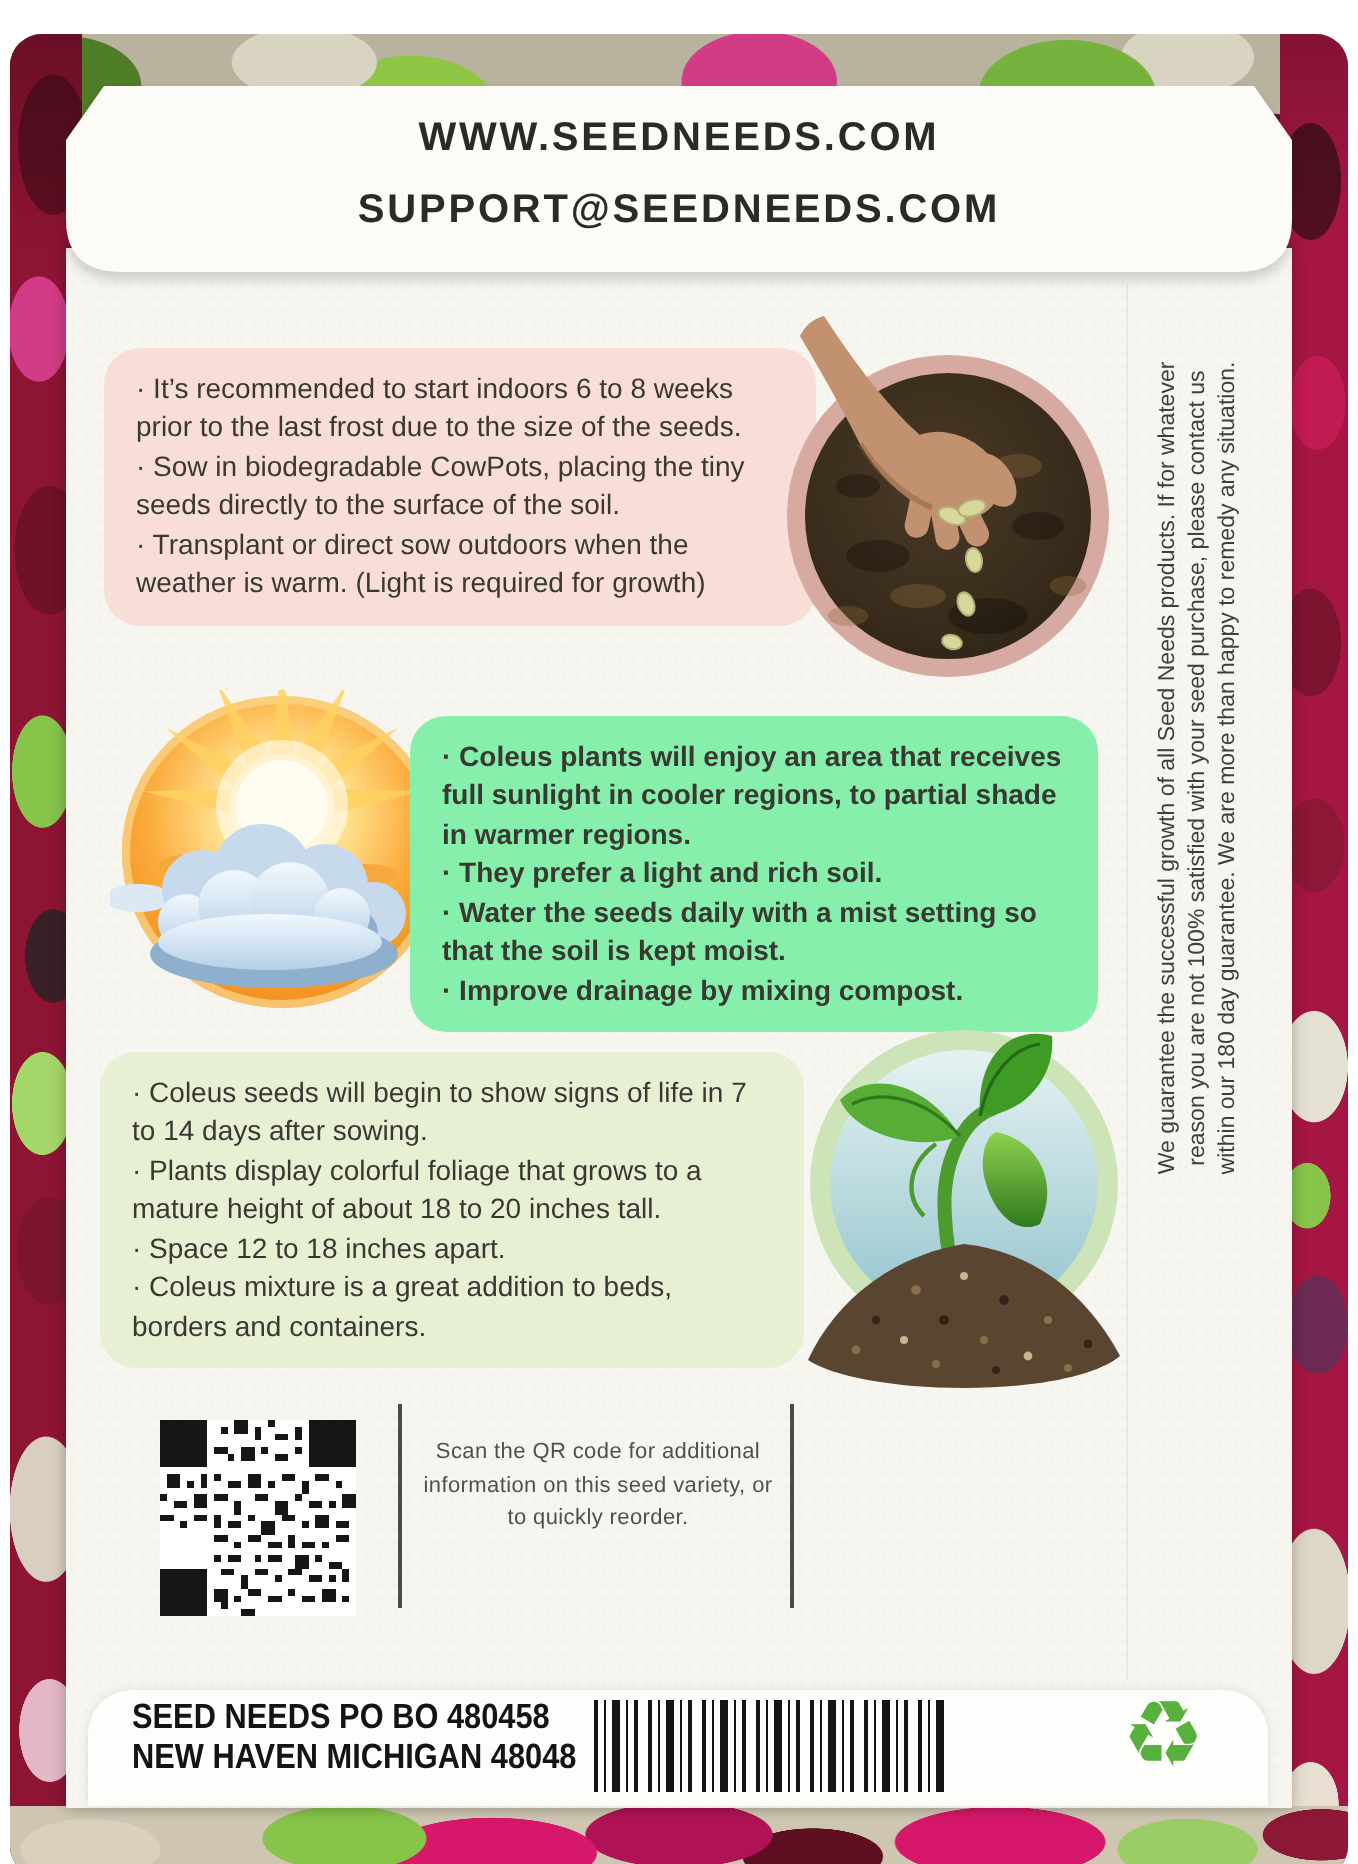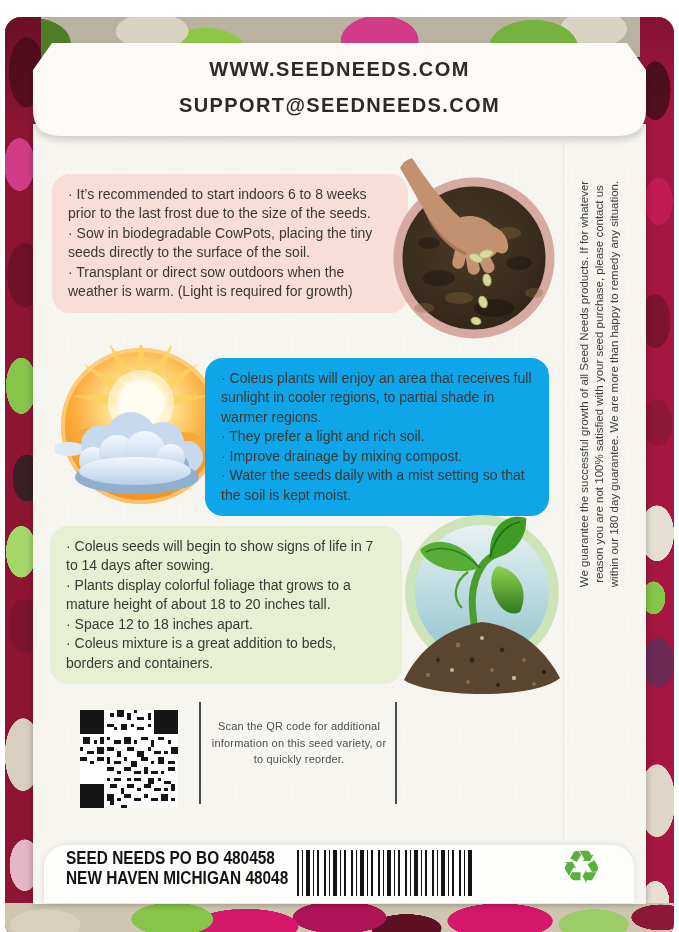--- a/index.html
+++ b/index.html
@@ -57,21 +57,21 @@
           background-image:radial-gradient(rgba(0,0,0,.02) 1px,transparent 1px);background-size:7px 7px;}
   .fold-line{position:absolute;left:563px;top:130px;width:1px;height:698px;background:rgba(0,0,0,.05);}
   .flap-svg{position:absolute;left:0;top:0;filter:drop-shadow(0 4px 3px rgba(0,0,0,.16));}
   .hdr{position:absolute;left:33px;width:613px;text-align:center;color:#2c2a28;font-weight:600;
        font-size:20px;letter-spacing:1.4px;}
   .hdr.website{top:46px;} .hdr.email{top:82px;}
   
   .sec{position:absolute;border-radius:18px;padding:11px 16px;color:#3b3833;font-size:14px;line-height:1.39;}
   .sec p{margin:0;}
   .sec1{left:52px;top:162px;width:324px;background:#f8ded7;}
-  .sec2{left:205px;top:346px;width:312px;background:#0ea5e9;}
+  .sec2{left:205px;top:346px;width:312px;background:#86efac;font-weight:bold;}
   .sec3{left:50px;top:514px;width:320px;background:#e7f0d3;}
   .art{position:absolute;}
   .art-hand{left:384px;top:146px;}
   .art-sun{left:55px;top:333px;}
   .art-sprout{left:398px;top:498px;}
   
   .qr-svg{position:absolute;left:80px;top:698px;}
   .vdiv{position:absolute;width:1.5px;background:#4a4a4a;top:690px;height:102px;}
   .vdiv.d1{left:199px;} .vdiv.d2{left:395px;}
   .qr-caption{position:absolute;left:207px;top:706px;width:184px;text-align:center;
@@ -211,22 +211,22 @@
       <circle cx="38" cy="116" r="14" fill="url(#cloudg)"></circle>
         <circle cx="62" cy="108" r="18" fill="url(#cloudg)"></circle>
       <circle cx="90" cy="106" r="20" fill="url(#cloudg)"></circle>
         <circle cx="116" cy="113" r="14" fill="url(#cloudg)"></circle>
       <ellipse cx="80" cy="126" rx="56" ry="14" fill="url(#cloudg)"></ellipse>
     </g>
   </svg>
   <section class="sec sec2">
     <p>· Coleus plants will enjoy an area that receives full sunlight in cooler regions, to partial shade in warmer regions.</p>
     <p>· They prefer a light and rich soil.</p>
+    <p>· Water the seeds daily with a mist setting so that the soil is kept moist.</p>
     <p>· Improve drainage by mixing compost.</p>
-    <p>· Water the seeds daily with a mist setting so that the soil is kept moist.</p>
   </section>
 
   <section class="sec sec3">
     <p>· Coleus seeds will begin to show signs of life in 7 to 14 days after sowing.</p>
     <p>· Plants display colorful foliage that grows to a mature height of about 18 to 20 inches tall.</p>
     <p>· Space 12 to 18 inches apart.</p>
     <p>· Coleus mixture is a great addition to beds, borders and containers.</p>
   </section>
   <svg class="art art-sprout" width="168" height="186" viewBox="0 0 168 186">
     <defs>

